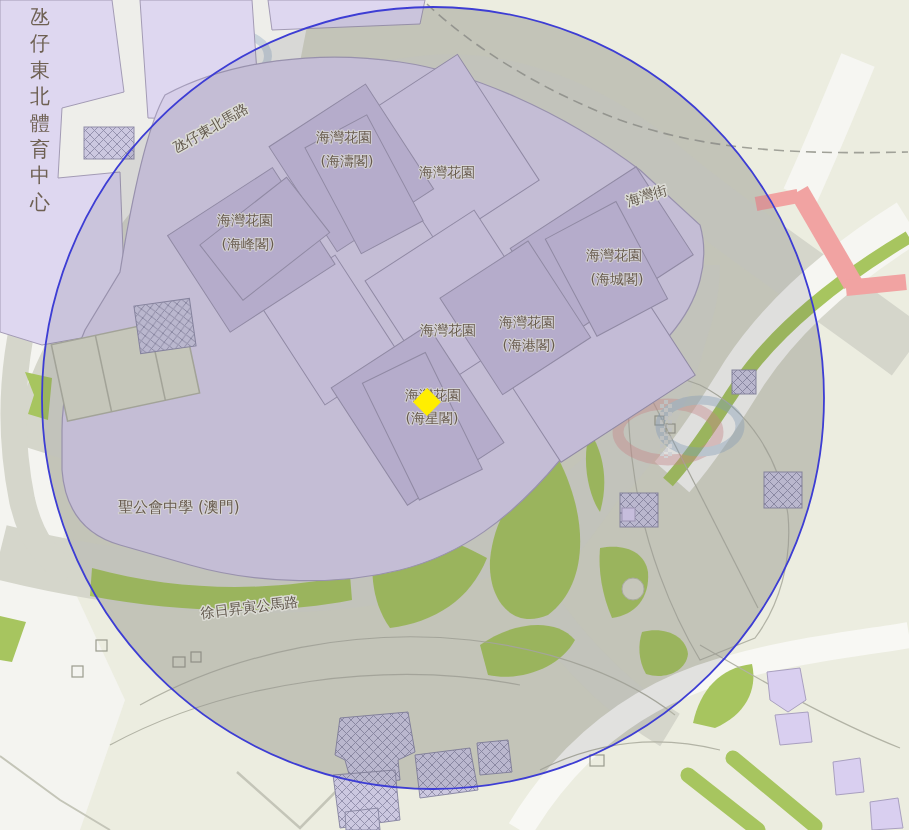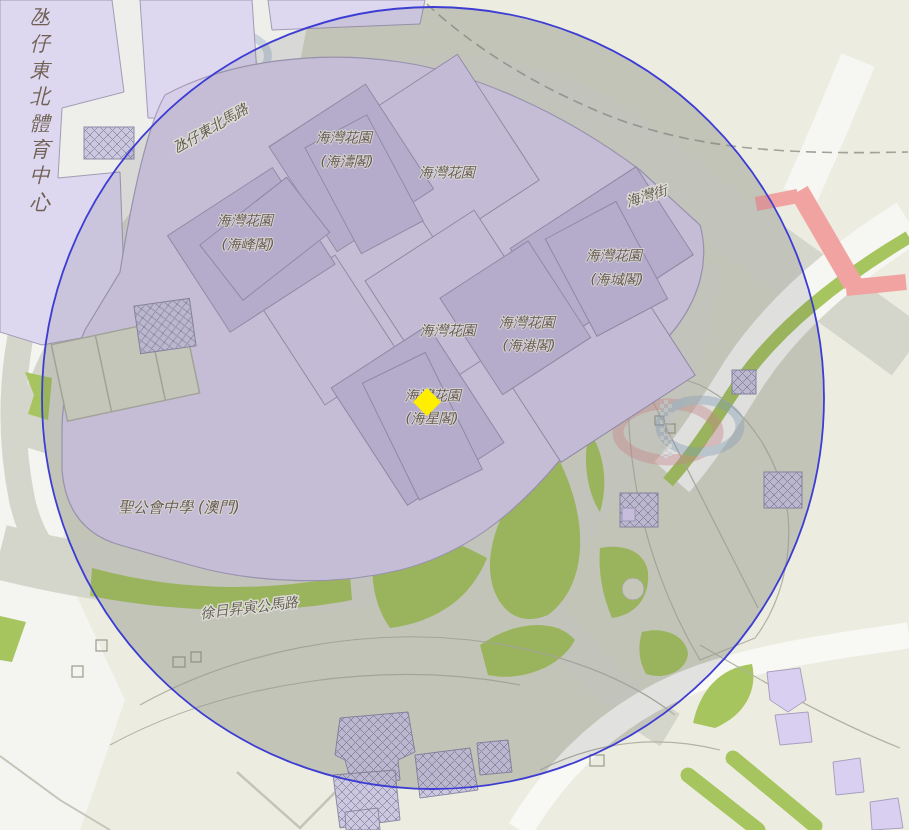--- a/index.html
+++ b/index.html
@@ -1,16 +1,16 @@
 <!DOCTYPE html>
 <html><head>
 <meta charset="utf-8">
 <style>
   html,body{margin:0;padding:0;background:#ecede0;}
-  .map-wrap{position:relative;width:909px;height:830px;overflow:hidden;font-family:"DejaVu Sans",sans-serif;font-style:italic;}
+  .map-wrap{position:relative;width:909px;height:830px;overflow:hidden;font-family:"DejaVu Sans",sans-serif;}
   svg text{font-family:"DejaVu Sans",sans-serif;fill:#6e5f4e;}
   .lbl{font-size:14px;paint-order:stroke;stroke:rgba(244,244,234,.75);stroke-width:2px;stroke-linejoin:round;}
   .road-lbl{font-size:14px;fill:#675c4d;paint-order:stroke;stroke:#f2f2e8;stroke-width:3px;stroke-linejoin:round;}
   .vert-lbl{font-size:20px;fill:#6e6052;}
   .school-lbl{font-size:15px;}
   .anchor-mid{text-anchor:middle;}
 </style>
 </head>
 <body>
 

